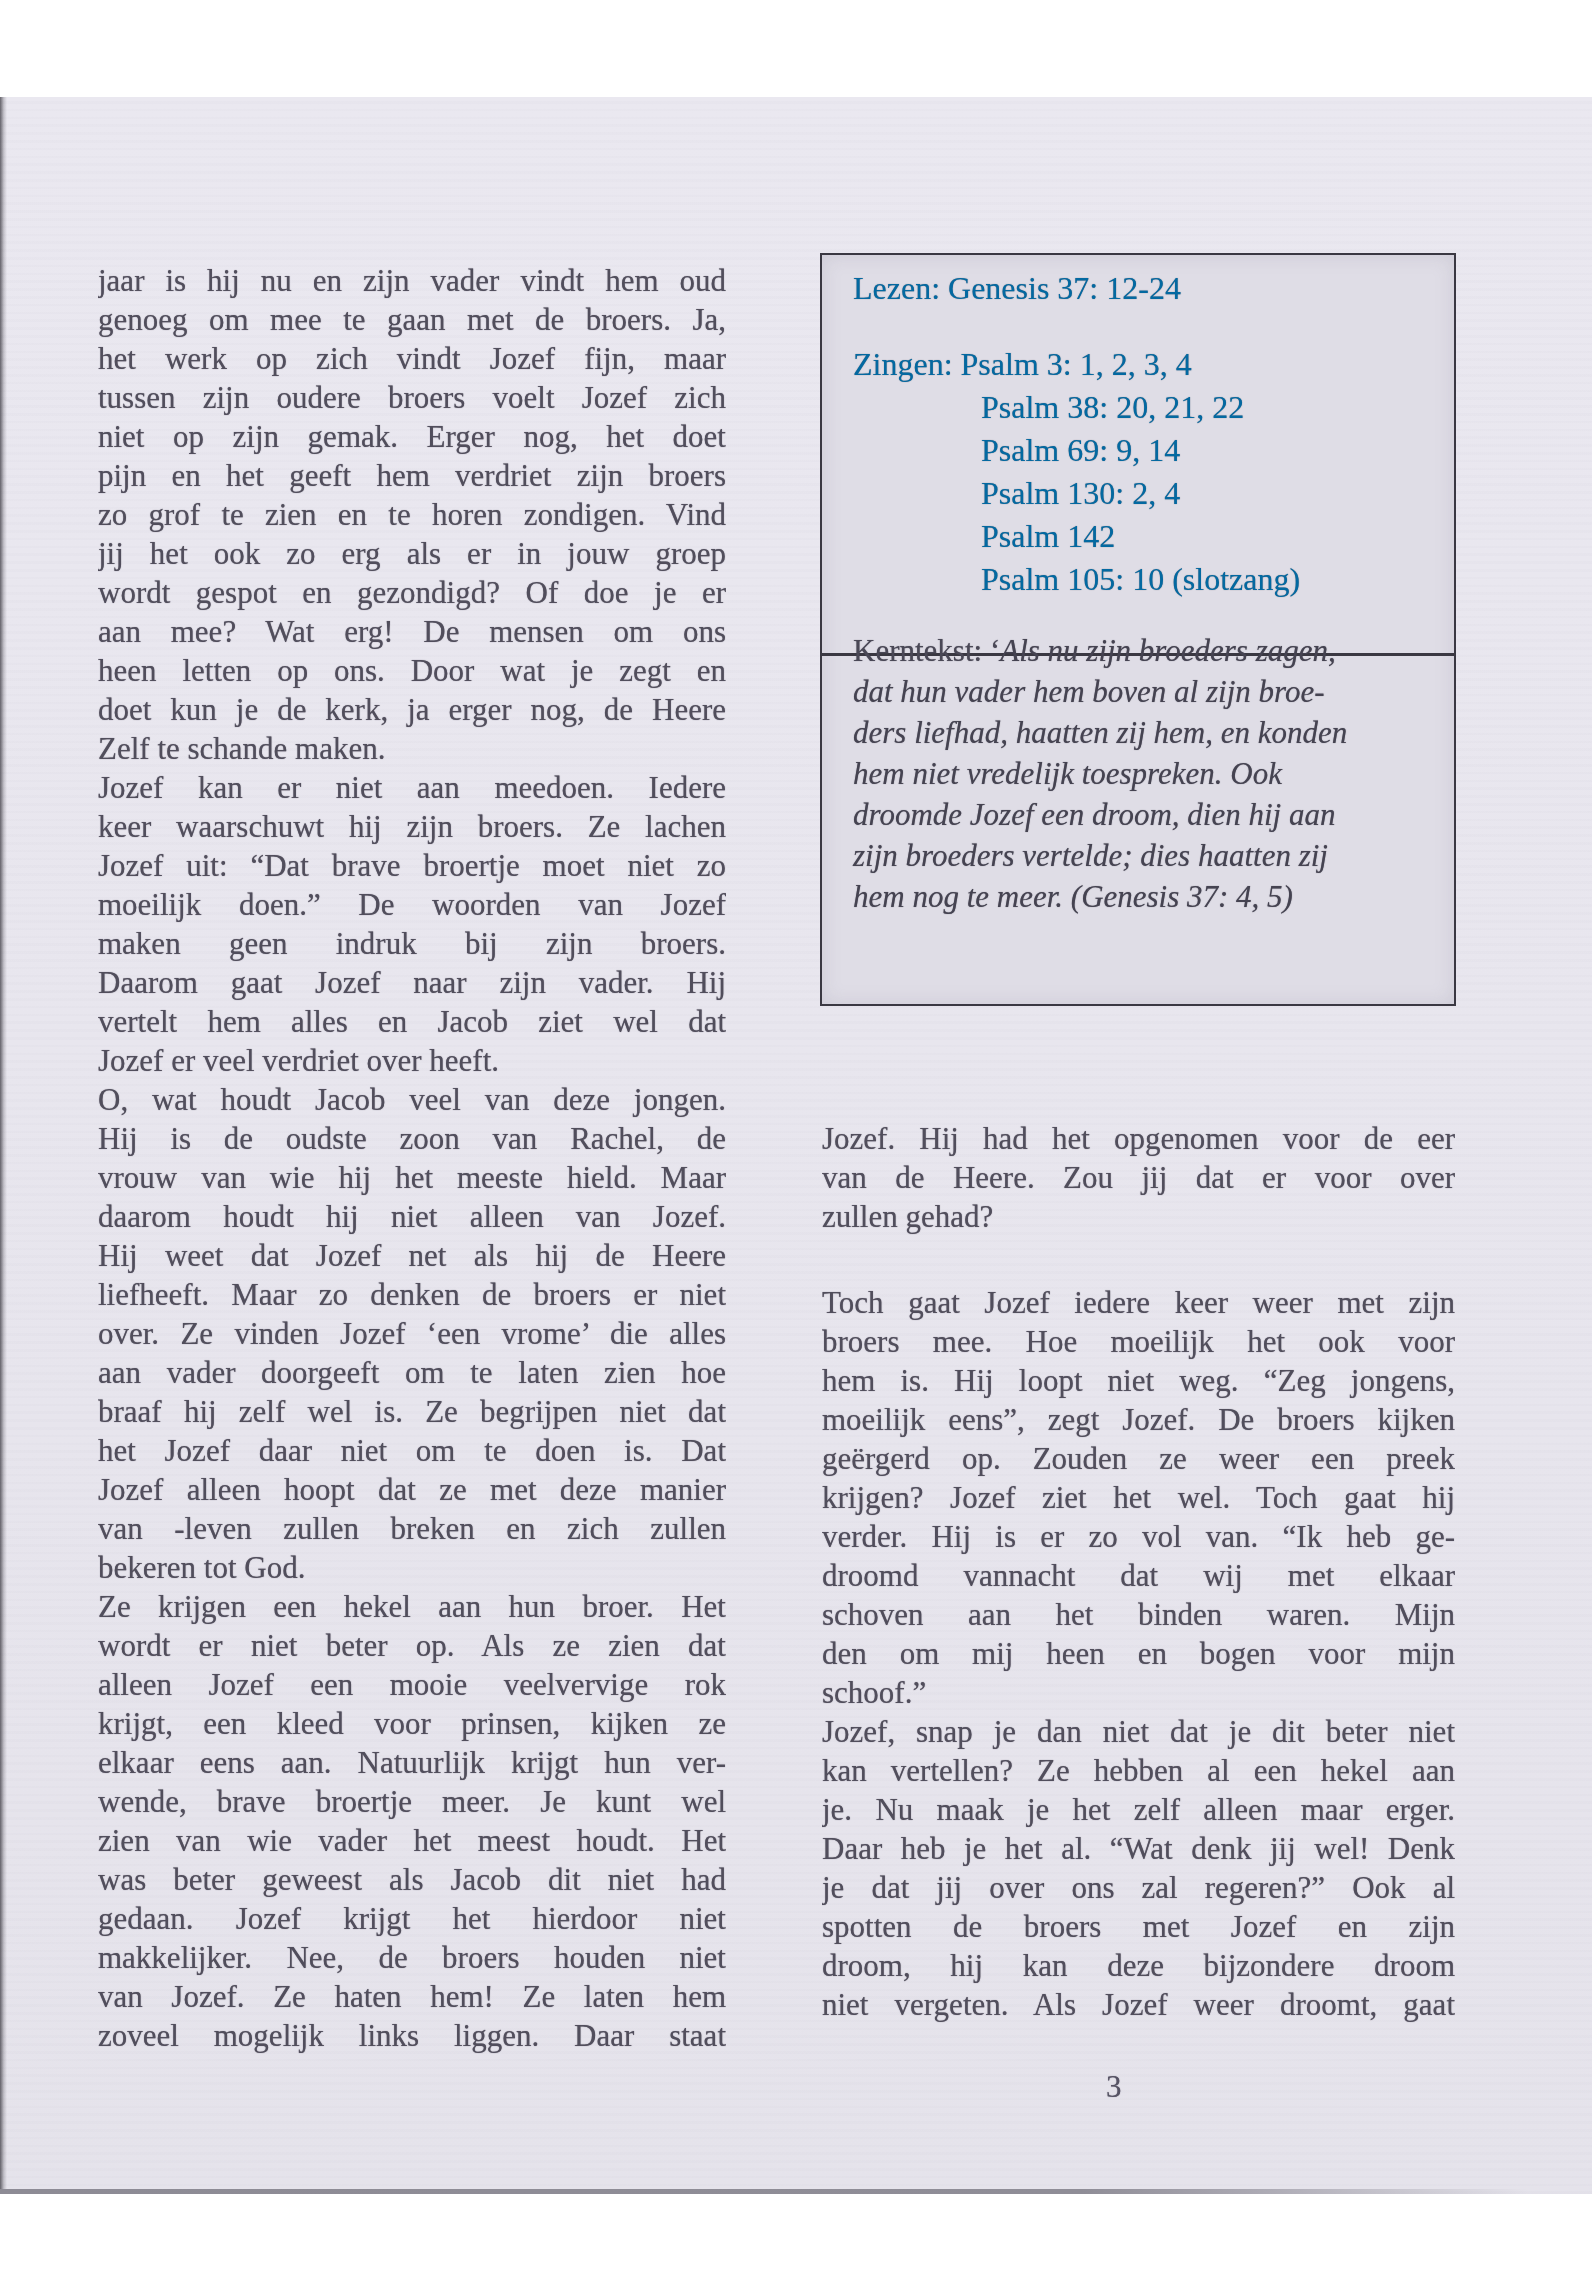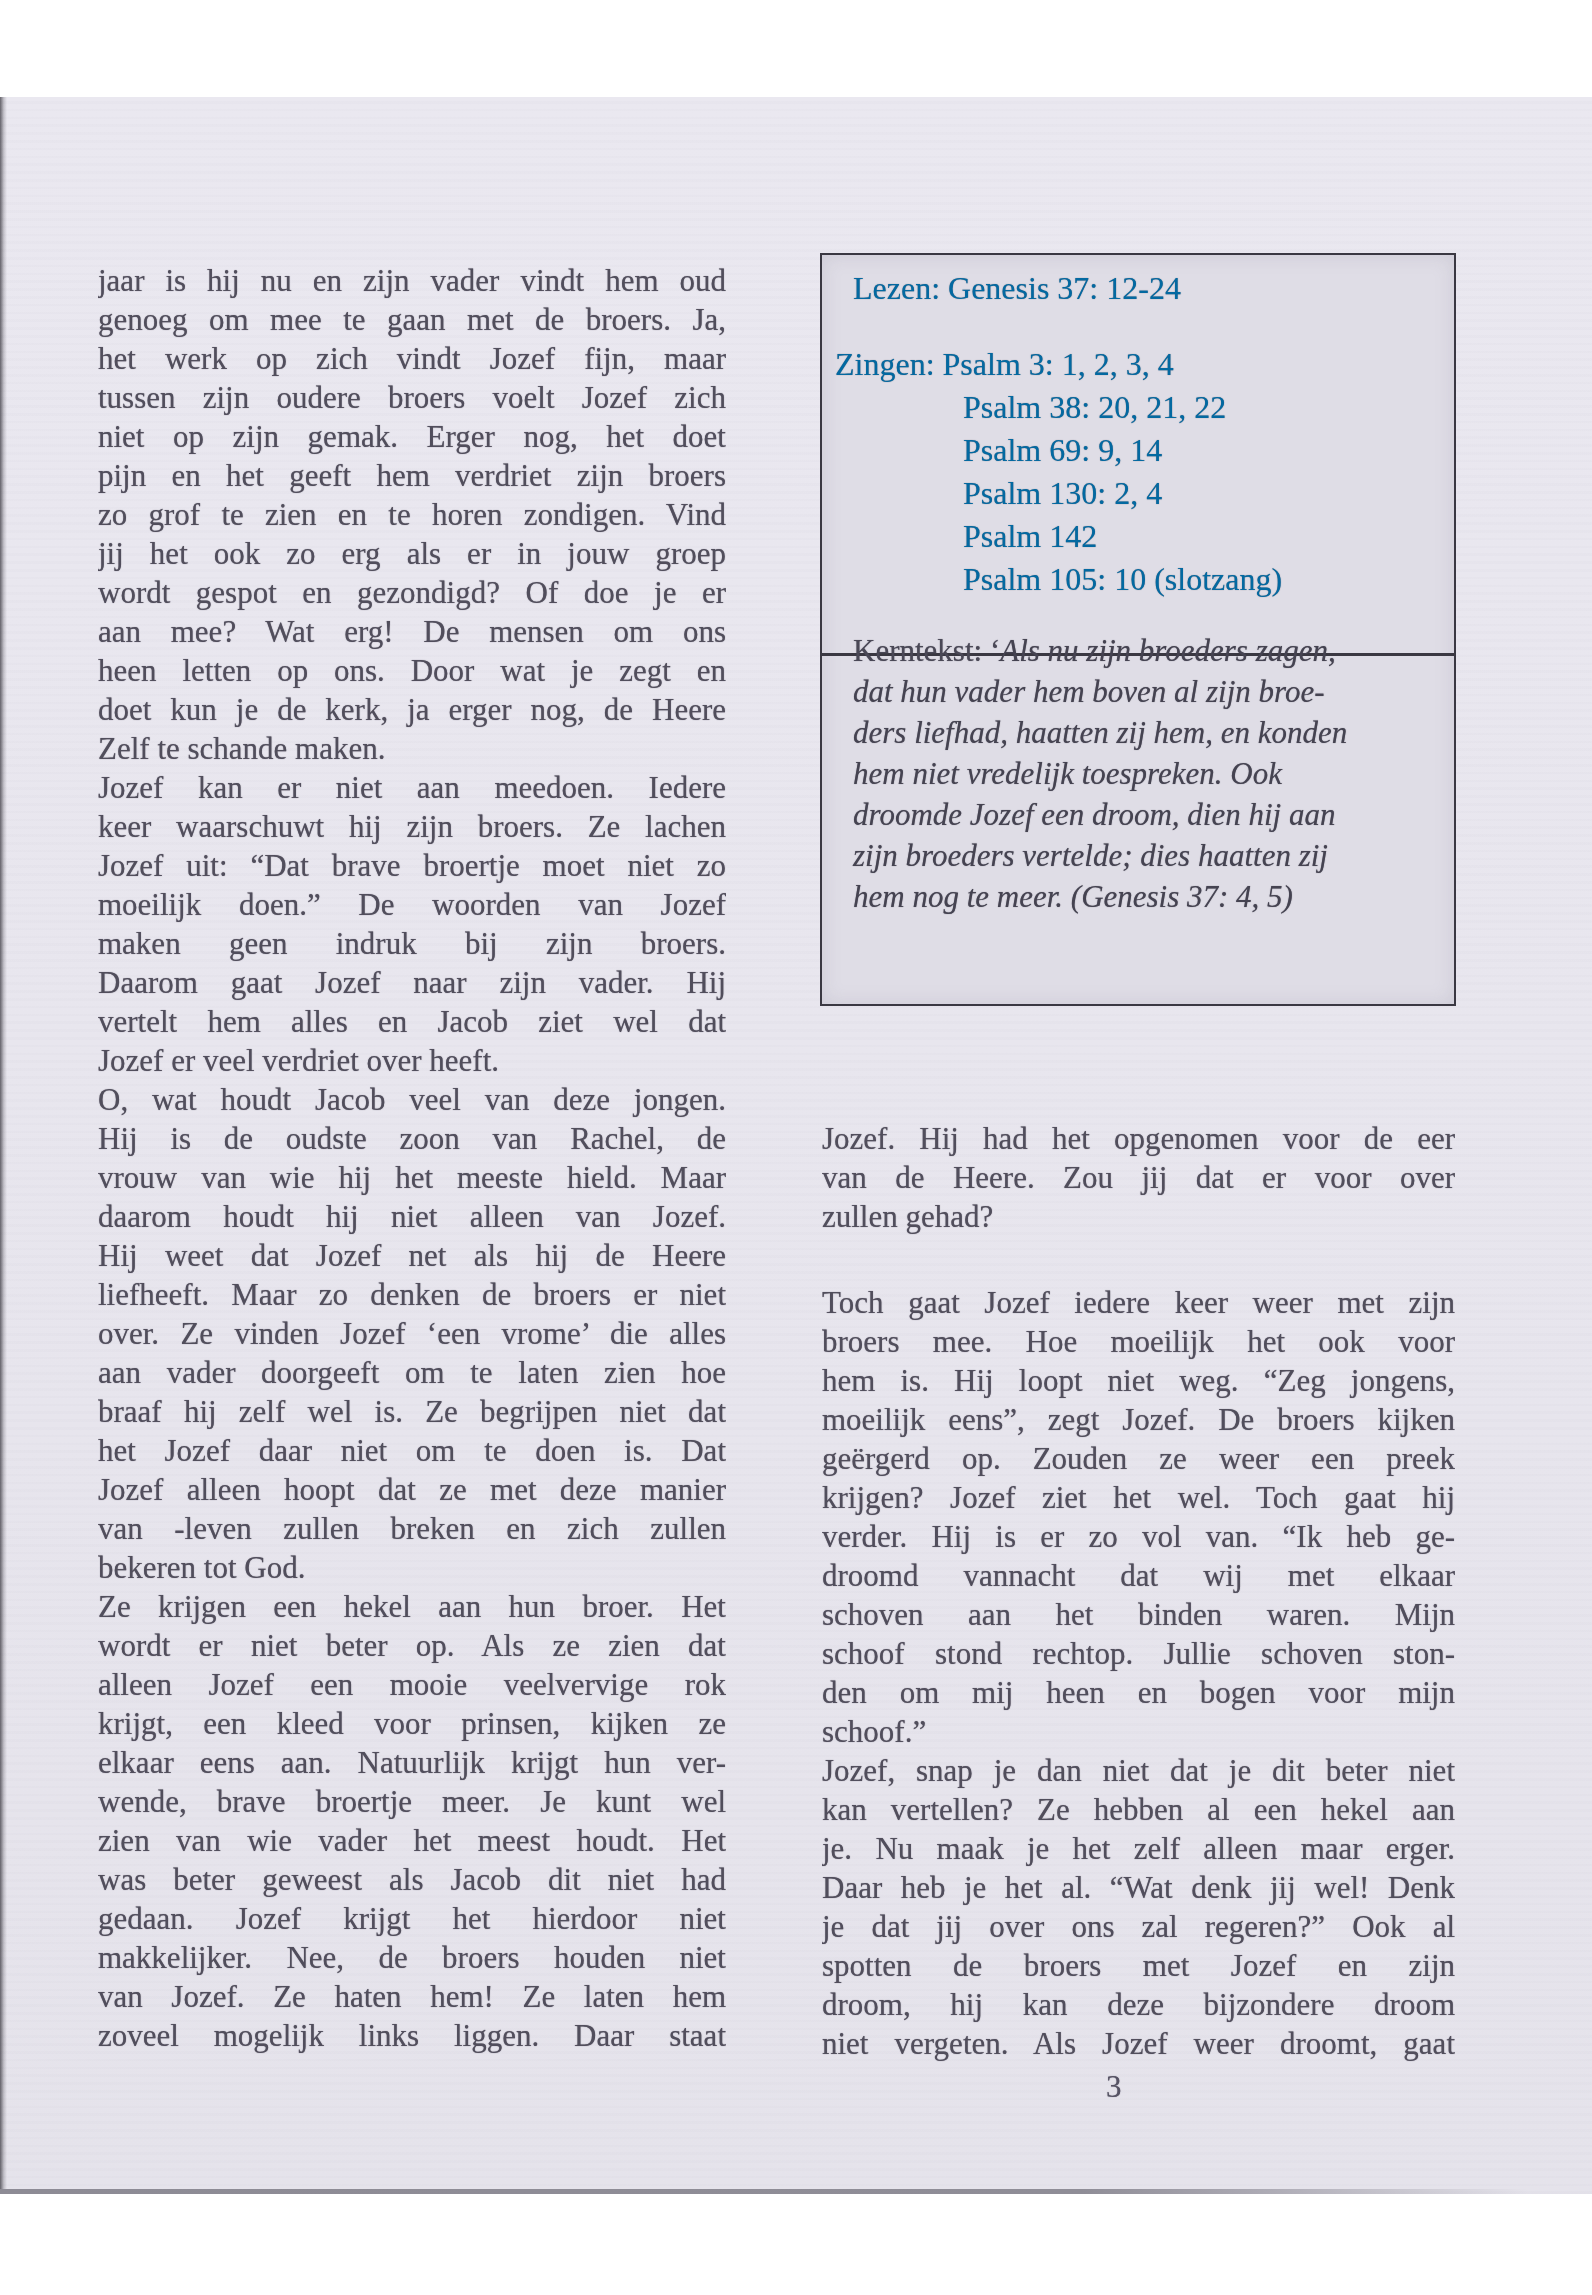--- a/index.html
+++ b/index.html
@@ -44,21 +44,21 @@
     box-shadow:inset 0 0 19px rgba(120,118,138,0.18);
   }
   .box-divider{
     position:absolute;left:820px;top:653px;width:636px;height:2.6px;background:#3a3842;
   }
   .bline{
     height:43px;line-height:43px;font-size:32px;color:#0369a1;
     text-shadow:0 0 1px rgba(79,76,90,0.7);white-space:nowrap;
   }
   .lezen-block{position:absolute;left:853px;top:267px;}
-  .zingen-block{position:absolute;left:835px;top:343px;}
+  .zingen-block{position:absolute;left:853px;top:343px;}
   .zingen-block .indent{padding-left:128px;}
   .kern-block{position:absolute;left:853px;top:630px;width:576px;}
   .kline{
     height:41px;line-height:41px;font-size:31px;font-style:italic;color:#454351;
     text-shadow:0 0 1px rgba(69,67,81,0.7);white-space:nowrap;
   }
   .klabel{font-style:normal;color:#4a4856;}
   .pagenum{
     position:absolute;left:1106px;top:2069px;font-size:31px;color:#565364;
     text-shadow:0 0 1px rgba(86,83,100,0.7);
@@ -155,21 +155,20 @@
   <div class="vgap"></div>
   <div class="ln">Toch gaat Jozef iedere keer weer met zijn</div>
   <div class="ln">broers mee. Hoe moeilijk het ook voor</div>
   <div class="ln">hem is. Hij loopt niet weg. “Zeg jongens,</div>
   <div class="ln">moeilijk eens”, zegt Jozef. De broers kijken</div>
   <div class="ln">geërgerd op. Zouden ze weer een preek</div>
   <div class="ln">krijgen? Jozef ziet het wel. Toch gaat hij</div>
   <div class="ln">verder. Hij is er zo vol van. “Ik heb ge-</div>
   <div class="ln">droomd vannacht dat wij met elkaar</div>
   <div class="ln">schoven aan het binden waren. Mijn</div>
-  <div class="ln">schoof stond rechtop. Jullie schoven ston-</div>
   <div class="ln">den om mij heen en bogen voor mijn</div>
   <div class="ln last">schoof.”</div>
   <div class="ln">Jozef, snap je dan niet dat je dit beter niet</div>
   <div class="ln">kan vertellen? Ze hebben al een hekel aan</div>
   <div class="ln">je. Nu maak je het zelf alleen maar erger.</div>
   <div class="ln">Daar heb je het al. “Wat denk jij wel! Denk</div>
   <div class="ln">je dat jij over ons zal regeren?” Ook al</div>
   <div class="ln">spotten de broers met Jozef en zijn</div>
   <div class="ln">droom, hij kan deze bijzondere droom</div>
   <div class="ln">niet vergeten. Als Jozef weer droomt, gaat</div>

